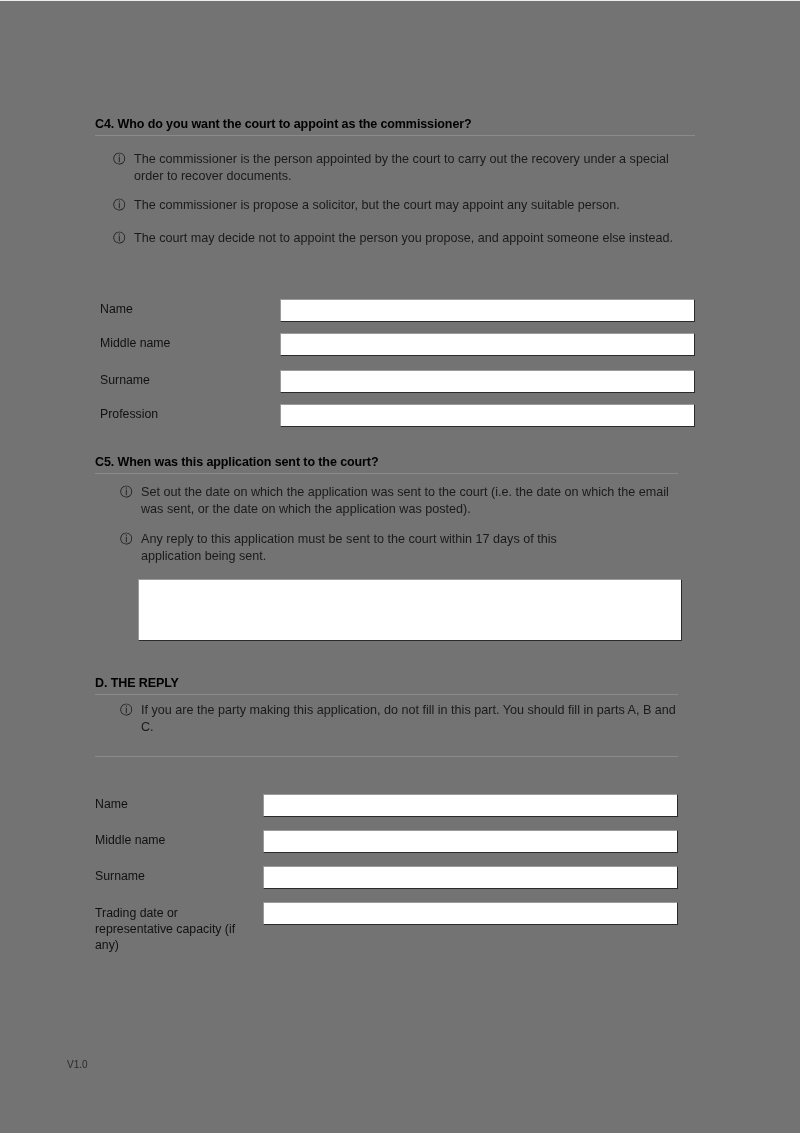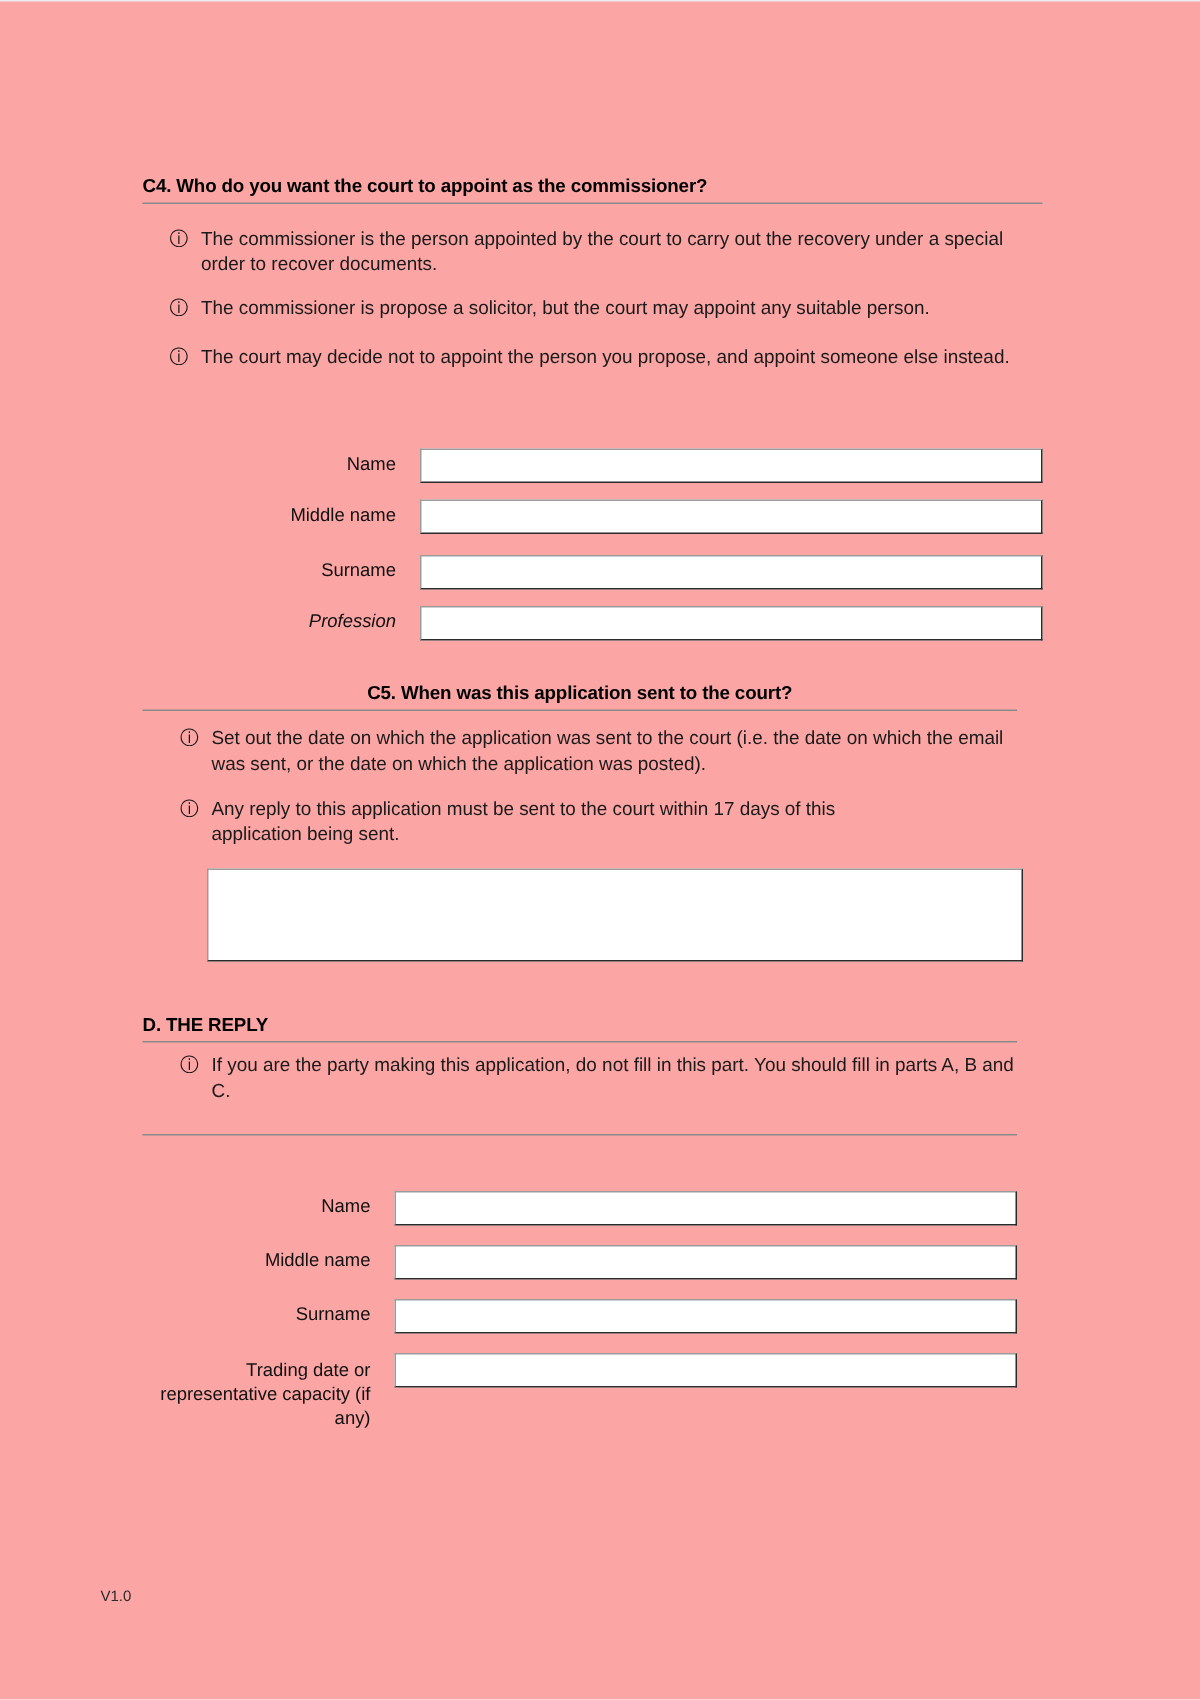--- a/index.html
+++ b/index.html
@@ -13,21 +13,21 @@
     position: relative;
     font-family: "Liberation Sans", sans-serif;
     color: #000000;
     -webkit-font-smoothing: antialiased;
   }
   .page {
     position: absolute;
     top: 0; left: 0;
     width: 800px;
     height: 1133px;
-    background: #fca5a5;
+    background: #737373;
     border-top: 1px solid #ededed;
     box-sizing: border-box;
     overflow: hidden;
   }
 
   
   .section {
     position: absolute;
   }
   .sec-head {
@@ -65,21 +65,20 @@
 
   
   .field-row {
     position: absolute;
     display: flex;
     align-items: flex-start;
   }
   .field-label {
     font-size: 12.3px;
     line-height: 15px;
-    text-align: right;
     color: #111;
     padding-top: 3px;
     box-sizing: border-box;
   }
   .field-box {
     background: #ffffff;
     border-top: 1.5px solid #9b9b9b;
     border-left: 1.5px solid #9b9b9b;
     border-right: 1.5px solid #2b2b2b;
     border-bottom: 1.5px solid #2b2b2b;
@@ -132,25 +131,25 @@
   </div>
   <div class="field-row" style="left:100px; top:332px; width:595px;">
     <div class="field-label" style="width:164px; margin-right:16px;">Middle name</div>
     <div class="field-box" style="width:415px; height:23px;"></div>
   </div>
   <div class="field-row" style="left:100px; top:369px; width:595px;">
     <div class="field-label" style="width:164px; margin-right:16px;">Surname</div>
     <div class="field-box" style="width:415px; height:23px;"></div>
   </div>
   <div class="field-row" style="left:100px; top:403px; width:595px;">
-    <div class="field-label" style="width:164px; margin-right:16px;font-style:italic;">Profession</div>
-    <div class="field-box" style="width:415px; height:23px;"></div>
-  </div>
-
-  <div class="section" style="left:95px; top:454px; width:583px;text-align:center;">
+    <div class="field-label" style="width:164px; margin-right:16px;">Profession</div>
+    <div class="field-box" style="width:415px; height:23px;"></div>
+  </div>
+
+  <div class="section" style="left:95px; top:454px; width:583px;">
     <div class="sec-head">C5. When was this application sent to the court?</div>
     <div class="rule"></div>
   </div>
 
   <div class="section" style="left:120px; top:483px; width:565px;">
     <div class="note">
       <span class="ico">ⓘ</span>
       <span class="note-text">Set out the date on which the application was sent to the court (i.e. the date on which the email was sent, or the date on which the application was posted).</span>
     </div>
     <div class="note" style="width:500px; margin-top:14px;">

